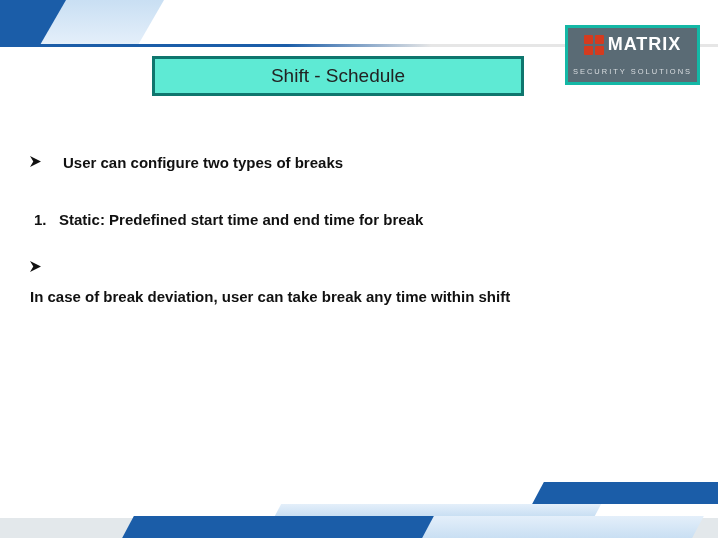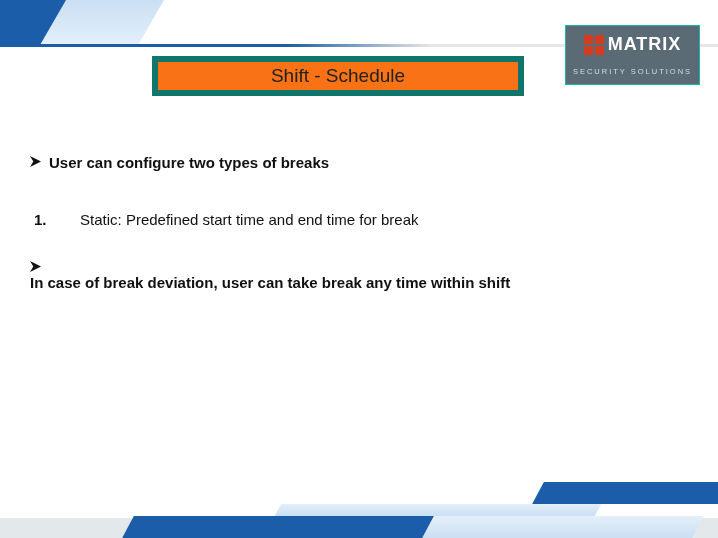--- a/index.html
+++ b/index.html
@@ -44,21 +44,21 @@
     transform-origin: top left;
   }
 
   
   .logo {
     position: absolute;
     top: 25px; right: 18px;
     width: 135px; height: 60px;
     background: #5a6b75;
     color: #fff;
-    border: 1px solid #14b8a6;
+    border: 3px solid #14b8a6;
     display: flex;
     flex-direction: column;
     align-items: center;
     justify-content: center;
     font-weight: bold;
   }
   .logo-main {
     display: flex;
     align-items: center;
     gap: 4px;
@@ -87,22 +87,22 @@
     text-align: right;
   }
 
   
   .title-box {
     position: absolute;
     top: 56px;
     left: 152px;
     width: 372px;
     height: 40px;
-    border: 6px solid #0f766e;
-    background: #f97316;
+    border: 3px solid #0f766e;
+    background: #5eead4;
     display: flex;
     align-items: center;
     justify-content: center;
     font-size: 19px;
     color: #222;
   }
 
   
   .content {
     position: absolute;
@@ -110,37 +110,38 @@
     left: 30px;
     right: 30px;
     font-size: 15px;
     color: #111;
     line-height: 1.5;
   }
   .bullet-line {
     display: flex;
     align-items: flex-start;
     margin-bottom: 34px;
+    gap: 14px;
   }
   .arrow-icon {
     width: 11px;
     flex: 0 0 11px;
     margin-right: 8px;
     margin-top: 4px;
   }
   .arrow-icon svg { display: block; }
   .bullet-text { font-weight: bold; }
 
   .numbered {
     margin-left: 4px;
     margin-bottom: 26px;
     font-weight: bold;
   }
-  .numbered .rest { font-weight: normal; }
-  .numbered .lead { font-weight: normal; margin-left: 21px; }
+  .numbered .rest { font-weight: bold; }
+  .numbered .lead { font-weight: bold; }
 
   .last-bullet { margin-top: 8px; flex-direction: column; }
 
   
   .bottom-deco {
     position: absolute;
     left: 0; right: 0; bottom: 0;
     height: 64px;
     overflow: hidden;
   }

